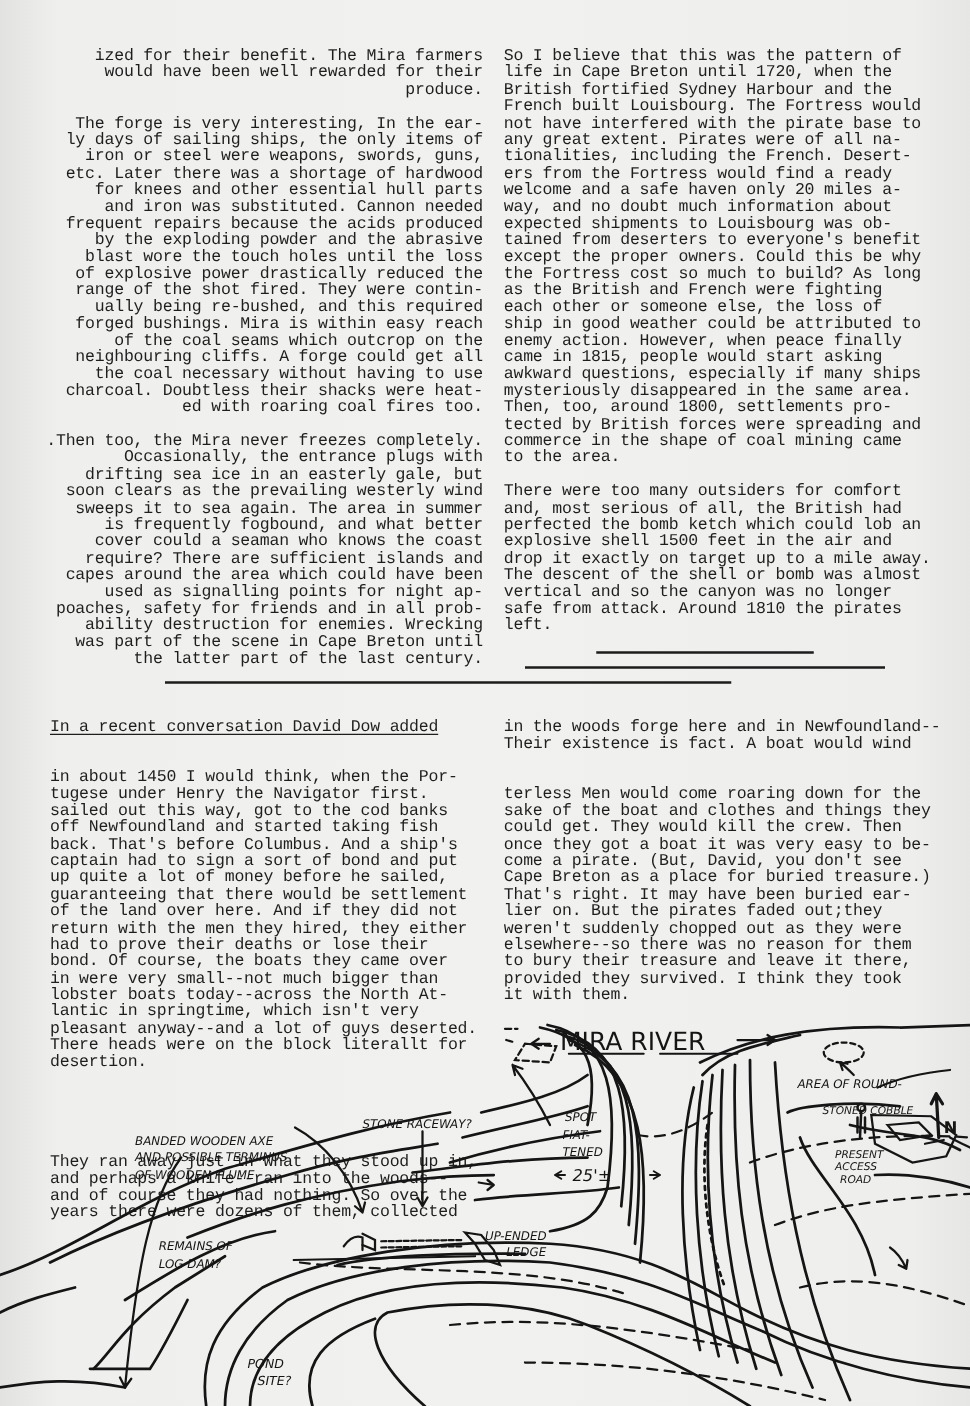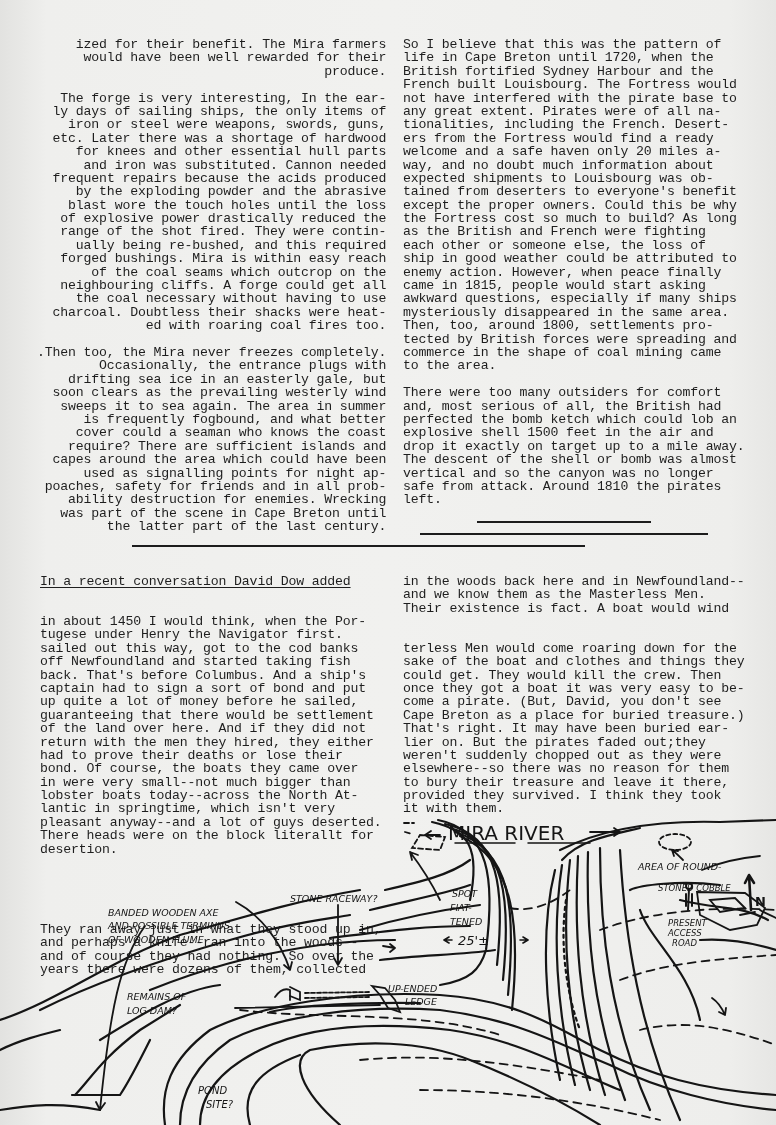--- a/index.html
+++ b/index.html
@@ -49,21 +49,21 @@
 <div class="rule" style="left:132px; top:545px; width:453px;"></div>
 
 <div class="col" id="col-left-bottom">
   <span class="line"><span class="u">In a recent conversation David Dow added</span></span>
   <div id="left-bottom-lines"><span class="line">in about 1450 I would think, when the Por-</span><span class="line">tugese under Henry the Navigator first.</span><span class="line">sailed out this way, got to the cod banks</span><span class="line">off Newfoundland and started taking fish</span><span class="line">back. That's before Columbus. And a ship's</span><span class="line">captain had to sign a sort of bond and put</span><span class="line">up quite a lot of money before he sailed,</span><span class="line">guaranteeing that there would be settlement</span><span class="line">of the land over here. And if they did not</span><span class="line">return with the men they hired, they either</span><span class="line">had to prove their deaths or lose their</span><span class="line">bond. Of course, the boats they came over</span><span class="line">in were very small--not much bigger than</span><span class="line">lobster boats today--across the North At-</span><span class="line">lantic in springtime, which isn't very</span><span class="line">pleasant anyway--and a lot of guys deserted.</span><span class="line">There heads were on the block literallt for</span><span class="line">desertion.</span></div>
   <div style="height:13.4px"></div>
   <div id="left-bottom-lines-2"><span class="line">They ran away just in what they stood up in,</span><span class="line">and perhaps a knife--ran into the woods--</span><span class="line">and of course they had nothing. So over the</span><span class="line">years there were dozens of them, collected</span></div>
 </div>
 
 <div class="col" id="col-right-bottom">
-  <div id="right-bottom-a"><span class="line">in the woods back here and in Newfoundland--</span><span class="line">and we know them as the Masterless Men.</span><span class="line">Their existence is fact. A boat would wind</span></div>
+  <div id="right-bottom-a"><span class="line">in the woods forge here and in Newfoundland--</span><span class="line">Their existence is fact. A boat would wind</span></div>
   <div id="right-bottom-b"><span class="line">terless Men would come roaring down for the</span><span class="line">sake of the boat and clothes and things they</span><span class="line">could get. They would kill the crew. Then</span><span class="line">once they got a boat it was very easy to be-</span><span class="line">come a pirate. (But, David, you don't see</span><span class="line">Cape Breton as a place for buried treasure.)</span><span class="line">That's right. It may have been buried ear-</span><span class="line">lier on. But the pirates faded out;they</span><span class="line">weren't suddenly chopped out as they were</span><span class="line">elsewhere--so there was no reason for them</span><span class="line">to bury their treasure and leave it there,</span><span class="line">provided they survived. I think they took</span><span class="line">it with them.</span></div>
 </div>
 
 <svg class="sketch" viewBox="0 0 776 335" fill="none" stroke="#151515" stroke-width="2.2" stroke-linecap="round">
 
   <text x="448" y="50" font-size="20" style="font-style:normal" stroke="none">MIRA RIVER</text>
   <path d="M440 45 L425 45 M425 45 l6 -4 M425 45 l6 4" stroke-width="1.8"></path>
   <path d="M590 42 L620 42 M620 42 l-6 -4 M620 42 l-6 4" stroke-width="1.8"></path>
   <path d="M455 53 L515 53 M528 53 L590 53" stroke-width="1.5"></path>
 

